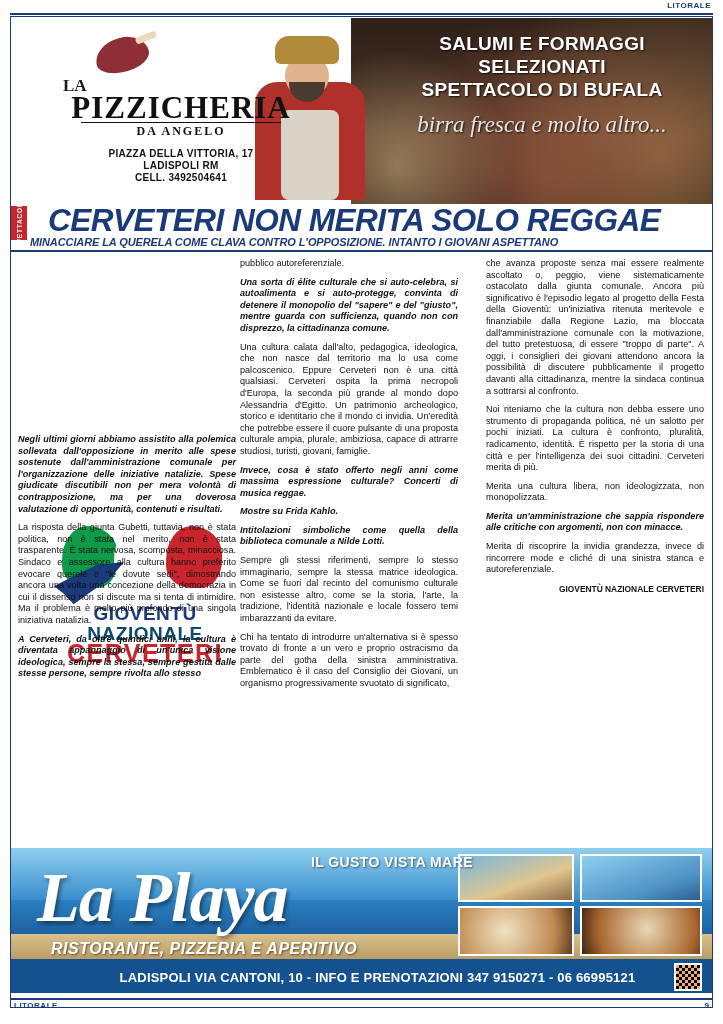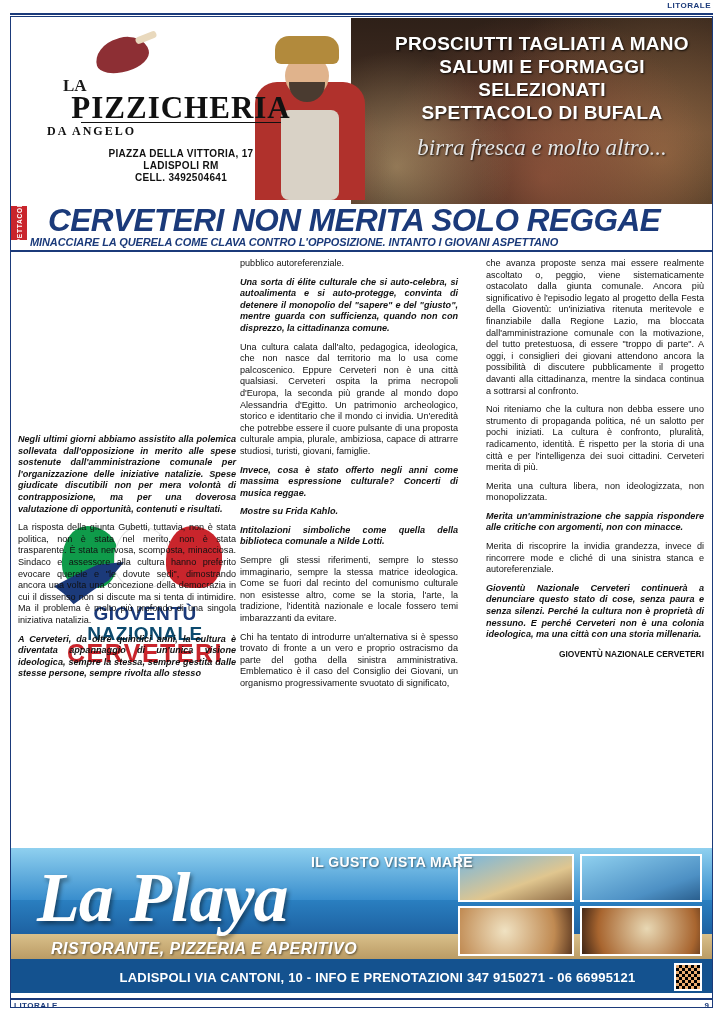--- a/index.html
+++ b/index.html
@@ -72,20 +72,21 @@
     font-size: 17px; font-weight: bold; color: #1b1b1b;
   }
   .ad-top .logo-main {
     position: absolute; left: 36px; top: 72px; width: 268px;
     text-align: center;
     font-family: "Liberation Serif", serif;
     font-size: 31px; font-weight: bold; letter-spacing: 1px; color: #111;
   }
   .ad-top .logo-sub {
     position: absolute; left: 36px; top: 106px; width: 268px;
+    text-align: center;
     font-family: "Liberation Serif", serif;
     font-size: 12px; font-weight: bold; letter-spacing: 2px; color: #111;
   }
   .ad-top .logo-rule {
     position: absolute; left: 70px; top: 104px; width: 200px; height: 1px;
     background: #111;
   }
   .ad-top .addr {
     position: absolute; left: 36px; top: 130px; width: 268px;
     text-align: center; line-height: 12px;
@@ -293,21 +294,20 @@
 
     <div class="logo-la">LA</div>
     <div class="logo-main">PIZZICHERIA</div>
     <div class="logo-rule"></div>
     <div class="logo-sub">DA ANGELO</div>
     <div class="addr" style="white-space:pre-line;">PIAZZA DELLA VITTORIA, 17
 LADISPOLI RM
 CELL. 3492504641</div>
 
     <div class="right-text">
-      <div class="l1">PROSCIUTTI TAGLIATI A MANO</div>
       <div class="l2">SALUMI E FORMAGGI SELEZIONATI</div>
       <div class="l3">SPETTACOLO DI BUFALA</div>
       <div class="l4">birra fresca e molto altro...</div>
     </div>
   </div>
 
   <div class="sec-tag">
     <span>SPETTACOLO</span>
   </div>
   <div class="headline">CERVETERI NON MERITA SOLO REGGAE</div>
@@ -344,21 +344,20 @@
       <p>Chi ha tentato di introdurre un'alternativa si è spesso trovato di fronte a un vero e proprio ostracismo da parte del gotha della sinistra amministrativa. Emblematico è il caso del Consiglio dei Giovani, un organismo progressivamente svuotato di significato,</p>
     </div>
 
   <div class="col col3">
 
   <p>che avanza proposte senza mai essere realmente ascoltato o, peggio, viene sistematicamente ostacolato dalla giunta comunale. Ancora più significativo è l'episodio legato al progetto della Festa della Gioventù: un'iniziativa ritenuta meritevole e finanziabile dalla Regione Lazio, ma bloccata dall'amministrazione comunale con la motivazione, del tutto pretestuosa, di essere "troppo di parte". A oggi, i consiglieri dei giovani attendono ancora la possibilità di discutere pubblicamente il progetto davanti alla cittadinanza, mentre la sindaca continua a sottrarsi al confronto.</p>
       <p>Noi riteniamo che la cultura non debba essere uno strumento di propaganda politica, né un salotto per pochi iniziati. La cultura è confronto, pluralità, radicamento, identità. È rispetto per la storia di una città e per l'intelligenza dei suoi cittadini. Cerveteri merita di più.</p>
       <p>Merita una cultura libera, non ideologizzata, non monopolizzata.</p>
       <p class="bold-italic">Merita un'amministrazione che sappia rispondere alle critiche con argomenti, non con minacce.</p>
       <p>Merita di riscoprire la invidia grandezza, invece di rincorrere mode e cliché di una sinistra stanca e autoreferenziale.</p>
-      <p class="bold-italic">Gioventù Nazionale Cerveteri continuerà a denunciare questo stato di cose, senza paura e senza silenzi. Perché la cultura non è proprietà di nessuno. E perché Cerveteri non è una colonia ideologica, ma una città con una storia millenaria.</p>
       <div class="signature" style="position:static;text-align:right;margin-top:8px;">GIOVENTÙ NAZIONALE CERVETERI</div>
     </div>
 
   <div class="ad-bot">
     <div class="sky"></div>
     <div class="sea"></div>
     <div class="beach"></div>
     <div class="bluebar"></div>
 
     <div class="photos">

